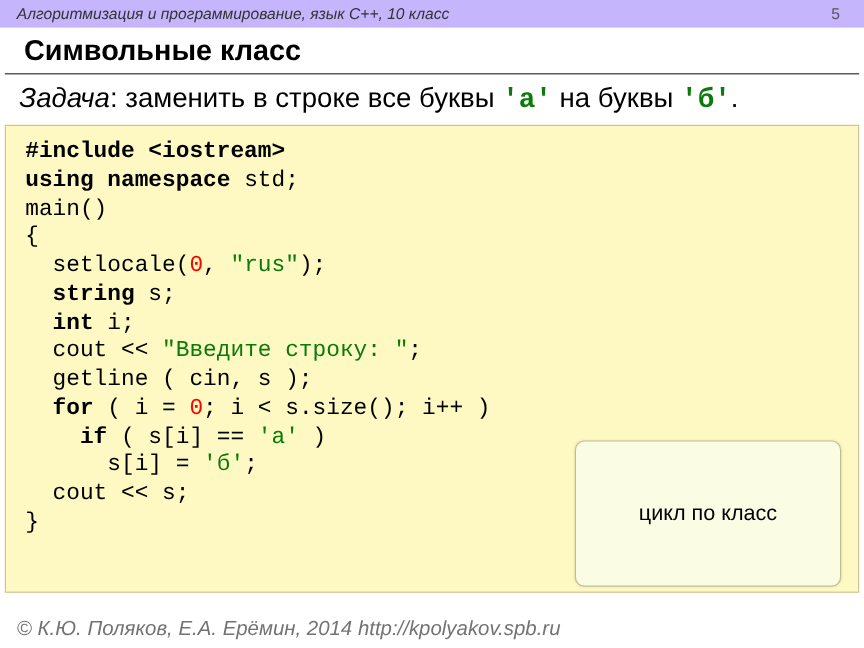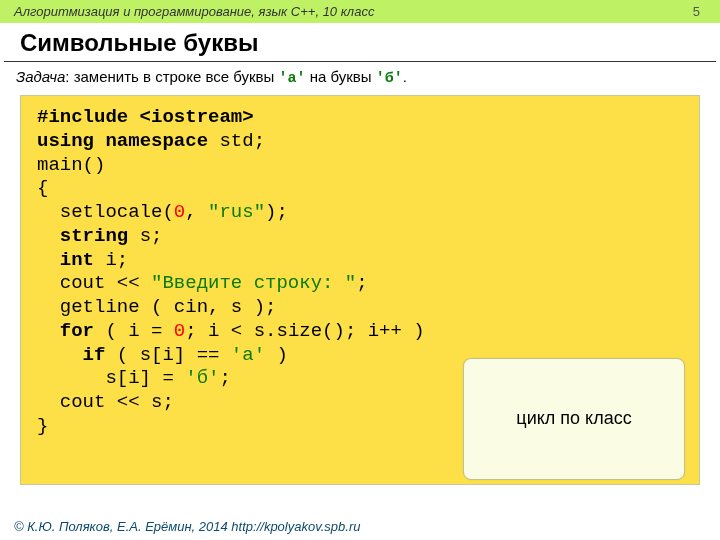--- a/index.html
+++ b/index.html
@@ -6,21 +6,21 @@
     margin: 0;
     padding: 0;
     width: 720px;
     height: 540px;
     font-family: Arial, sans-serif;
     background: #fff;
     position: relative;
     overflow: hidden;
   }
   .header-bar {
-    background: #bef264;
+    background: #c4b5fd;
     padding: 4px 14px;
     font-size: 13px;
     font-style: italic;
     color: #333;
     display: flex;
     justify-content: space-between;
     align-items: center;
   }
   .page-num {
     font-style: normal;
@@ -30,32 +30,32 @@
   }
   .title {
     font-size: 24px;
     font-weight: bold;
     padding: 6px 16px 4px 16px;
     border-bottom: 1.5px solid #333;
     margin: 0 4px;
   }
   .task {
     padding: 6px 16px 8px 16px;
-    font-size: 15px;
+    font-size: 23px;
   }
   .task-label { font-style: italic; }
   .mono-emph {
     font-family: "Courier New", monospace;
     font-weight: bold;
   }
   .green { color: #0a7a0a; }
   .code-block {
-    background: #fde047;
+    background: #fef9c3;
     border: 1px solid #c8c89a;
-    margin: 0 20px;
+    margin: 0 4px;
     padding: 10px 16px 10px 16px;
     font-family: "Courier New", monospace;
     font-size: 19px;
     line-height: 1.25;
     white-space: pre;
     position: relative;
     min-height: 368px;
   }
   .kw { font-weight: bold; }
   .num { color: #ff0000; }
@@ -73,34 +73,34 @@
     font-family: Arial, sans-serif;
     font-size: 18px;
     text-align: center;
     line-height: 1.2;
     box-shadow: 0 0 2px rgba(0,0,0,0.08);
   }
   .footer {
     position: absolute;
     bottom: 6px;
     left: 14px;
-    font-size: 13px;
+    font-size: 17px;
     font-style: italic;
-    color: #0c4a6e;
+    color: #737373;
   }
 </style>
 </head>
 <body>
 
 <div class="header-bar">
   <span>Алгоритмизация и программирование, язык C++, 10 класс</span>
   <span class="page-num">5</span>
 </div>
 
-<div class="title">Символьные буквы</div>
+<div class="title">Символьные класс</div>
 
 <div class="task">
   <span class="task-label">Задача</span><span>: заменить в строке все буквы </span><span class="mono-emph green">'а'</span><span> на буквы </span><span class="mono-emph green">'б'</span><span>.</span>
 </div>
 
 <div class="code-block"><span class="kw">#include &lt;iostream&gt;</span>
 <span class="kw">using</span><span> </span><span class="kw">namespace</span><span> std;</span>
 <span>main()</span>
 <span>{</span>
 <span>  setlocale(</span><span class="num">0</span><span>, </span><span class="str">"rus"</span><span>);</span>

